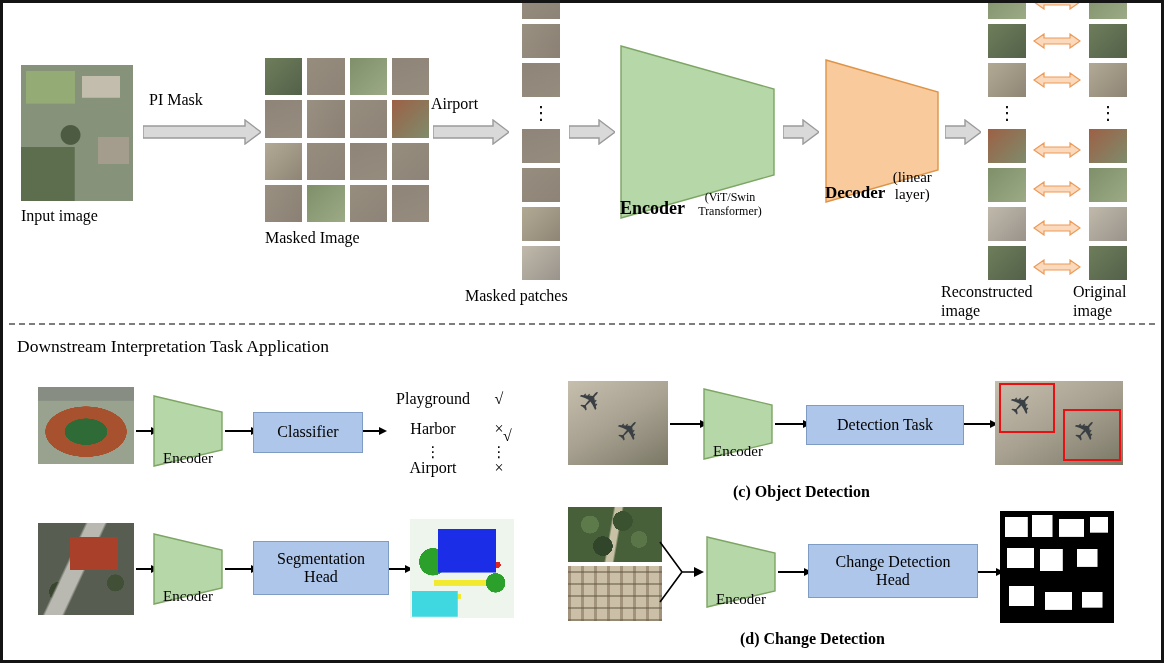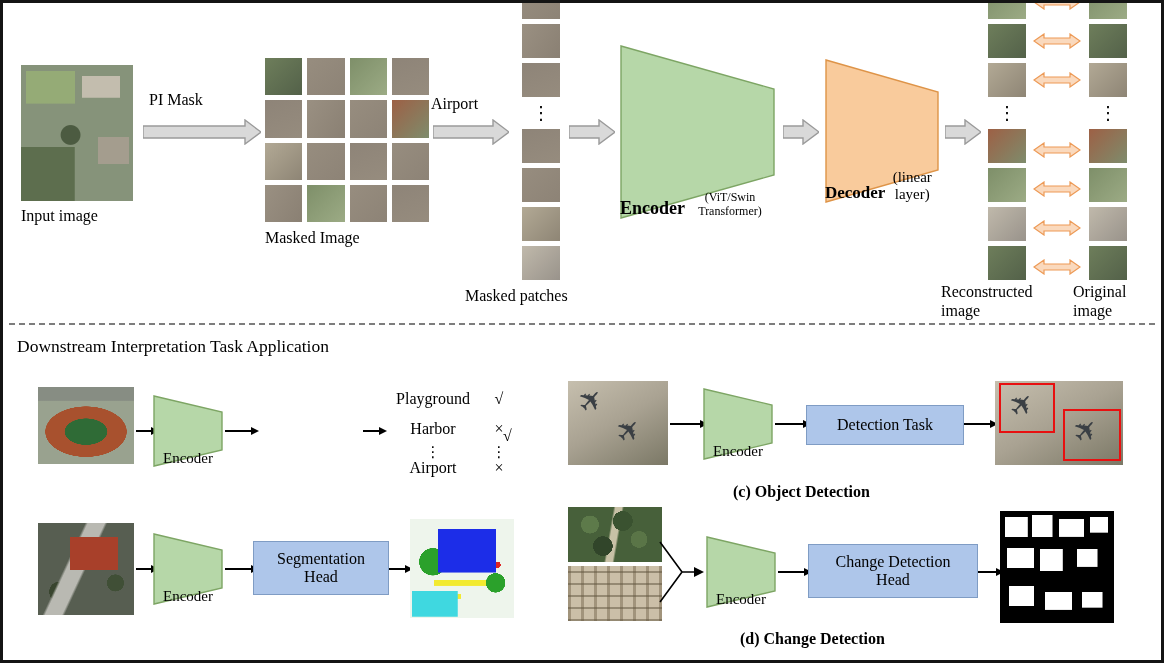--- a/index.html
+++ b/index.html
@@ -243,20 +243,23 @@
   <div class="tarrow" style="left:133px;top:427px;width:15px"></div>
   <div class="trap trap-enc" style="left:150px;top:392px;width:70px;height:72px">
     <svg width="70" height="72" viewBox="0 0 70 72">
       <polygon points="1,1 69,17 69,55 1,71"></polygon>
     </svg>
     <div class="txt">
         <span style="font-size:15px">Encoder</span>
       </div>
   </div>
   <div class="tarrow" style="left:222px;top:427px;width:26px"></div>
+  <div class="head-rect" style="left:250px;top:409px;width:108px;height:39px">
+    <span>Classifier</span>
+  </div>
   <div class="tarrow" style="left:360px;top:427px;width:16px"></div>
 
   <div class="cls-row" style="left:378px;top:387px">
     <span class="cls-label">Playground</span>
     <span class="cls-mark">√</span>
   </div>
   <div class="cls-row" style="left:378px;top:417px">
     <span class="cls-label">Harbor</span>
     <span class="cls-mark">×</span>
   </div>

